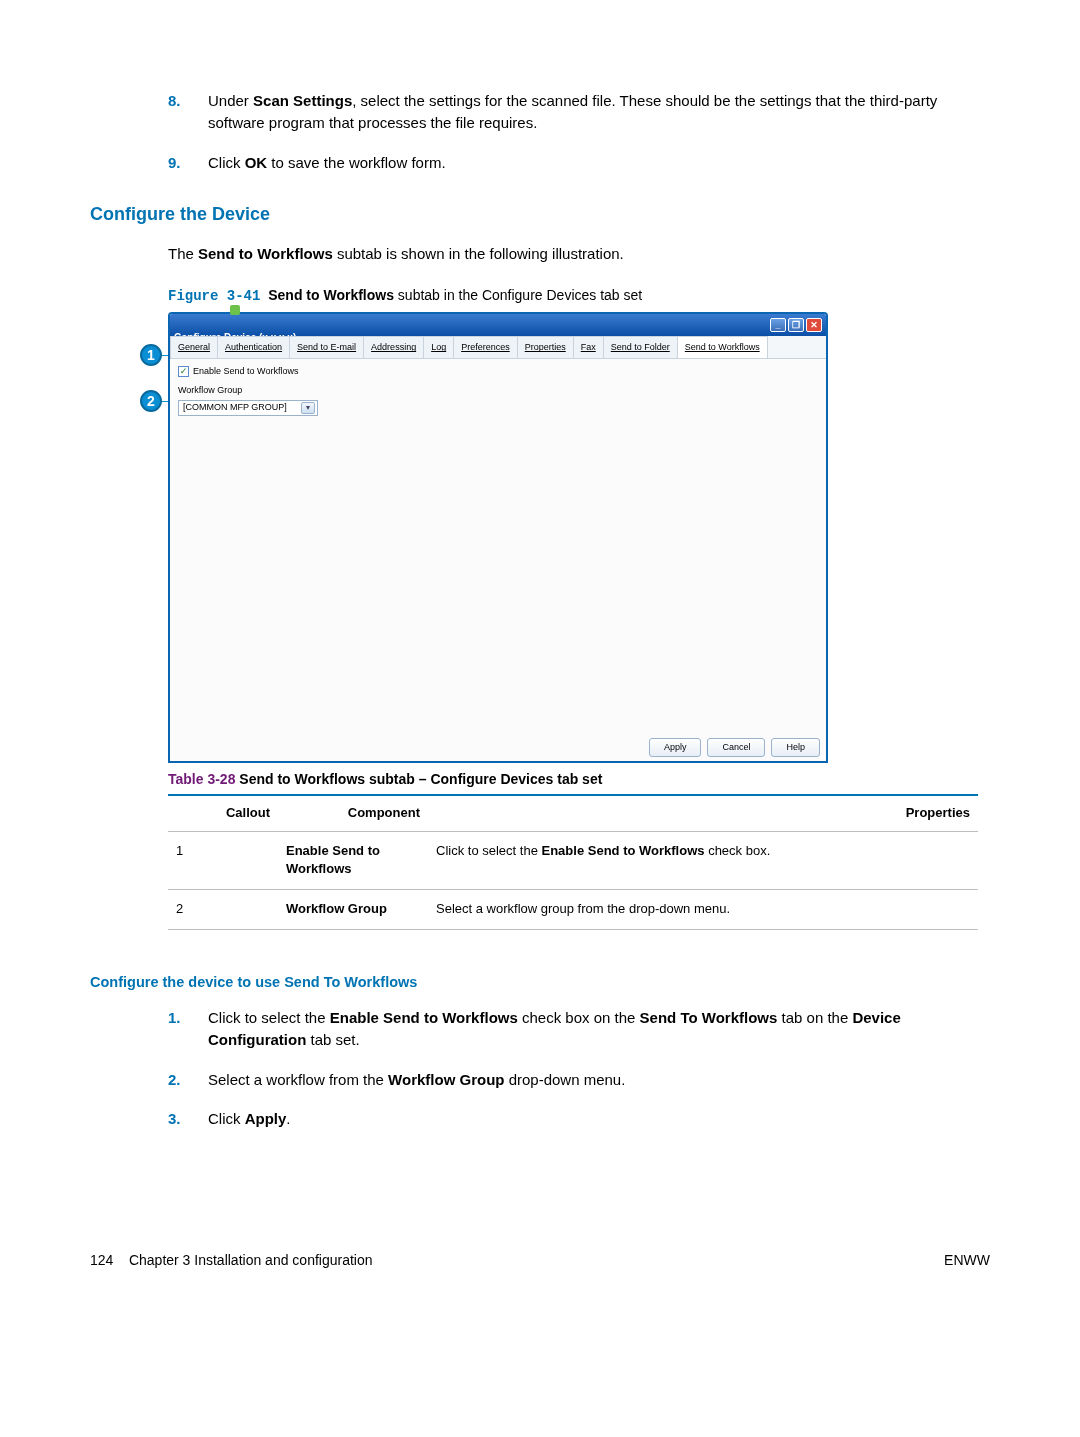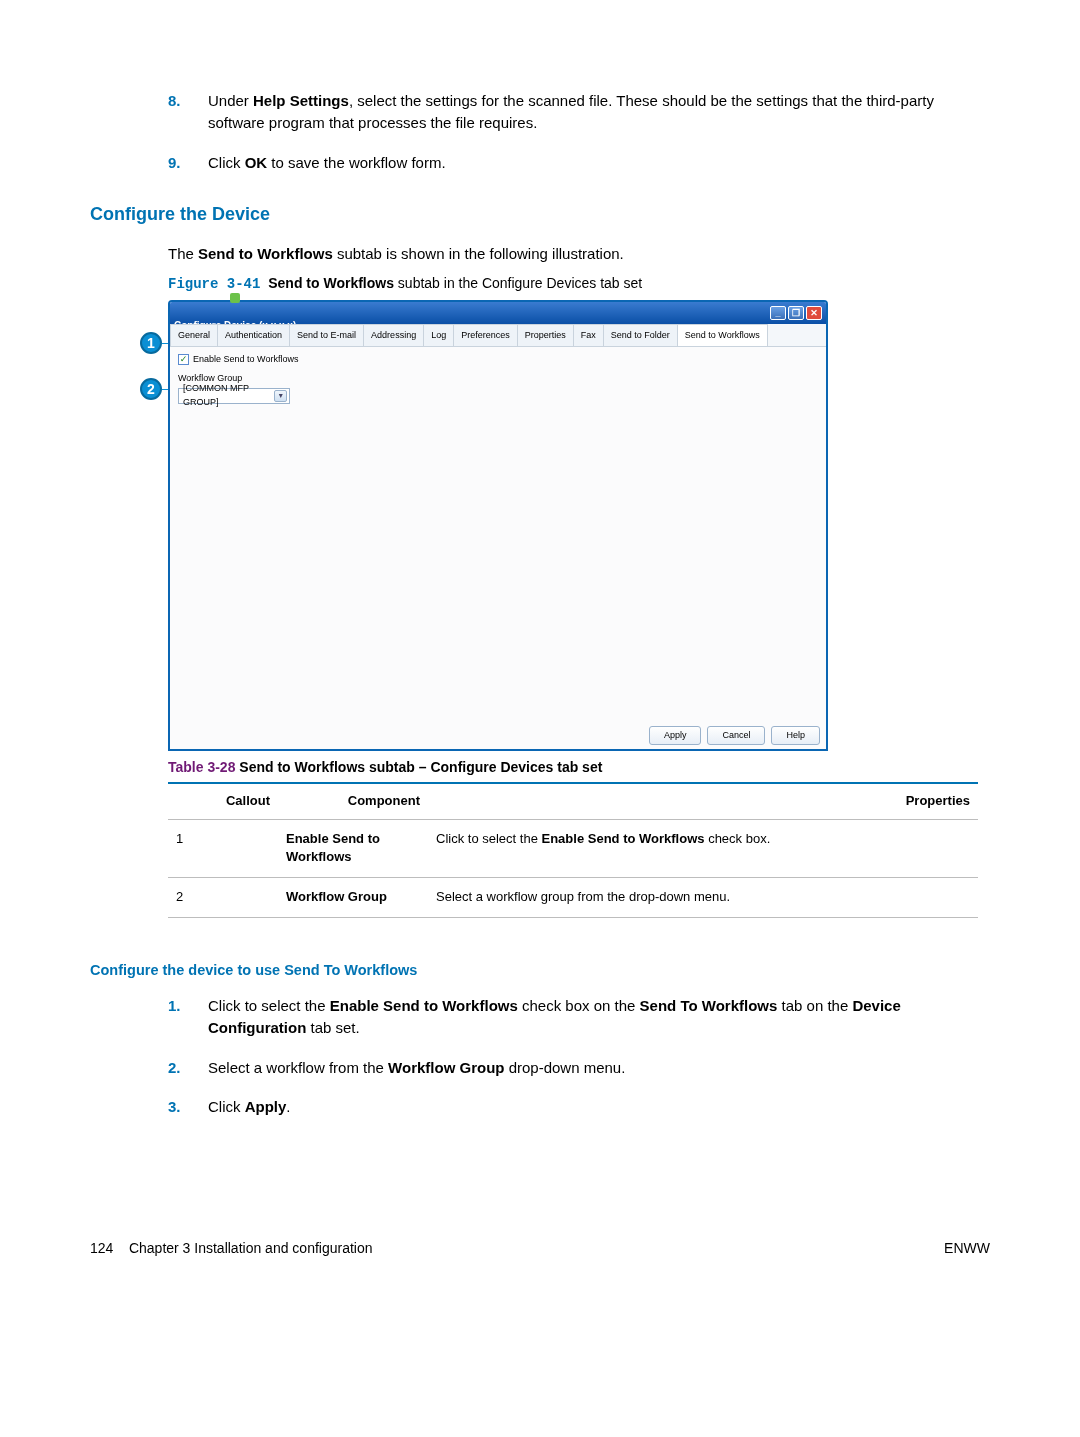--- a/index.html
+++ b/index.html
@@ -26,21 +26,21 @@
     margin: 28px 0 16px 0;
   }
   .h4 {
     color: #0073b3;
     font-weight: bold;
     font-size: 14.5px;
     margin: 42px 0 14px 0;
   }
 
   .body-indent { margin-left: 78px; }
-  .para { margin-bottom: 8px; }
+  .para { margin-bottom: 20px; }
 
   .fig-caption { font-size: 14px; margin-bottom: 6px; margin-left: 78px; }
   .fig-caption .lead { color: #0073b3; font-weight: bold; font-family: Liberation Mono, monospace; }
   .fig-caption .bold { font-weight: bold; }
 
   
   .shot-wrap { margin-left: 78px; margin-bottom: 6px; position: relative; }
   .shot {
     width: 660px; border: 2px solid #0a66b3; border-radius: 4px 4px 0 0;
     background: #fff; position: relative;
@@ -62,35 +62,35 @@
   .winbtn.close { background:#e04b3c; border-color:#fff; }
   .winbtn.max { background: linear-gradient(#6aa0e4,#3a6fb8); }
   .winbtn.min { background: linear-gradient(#6aa0e4,#3a6fb8); }
 
   .tabs {
     display: flex; font-size: 9px; border-bottom: 1px solid #c9d3dd;
     background: #f4f7fa;
   }
   .tab {
     padding: 4px 7px; border: 1px solid #c9d3dd; border-bottom: none;
-    border-right: none; background: #eef3f8; white-space: nowrap;
+    border-right: none; background: #eef3f8; white-space: nowrap; text-decoration: underline;
   }
   .tab:last-child { border-right: 1px solid #c9d3dd; }
   .tab.active { background:#fff; font-weight: normal; }
 
   .shot-body { padding: 6px 8px; height: 402px; position: relative; background:#fbfbfc; font-size: 9px; }
   .chk-row { display: flex; align-items: center; gap: 4px; margin-bottom: 6px; }
   .chk {
     width: 11px; height: 11px; border: 1px solid #5a8bd0; display:inline-flex;
     align-items:center; justify-content:center; font-size:9px; color:#1a7f1a;
     background:#fff;
   }
   .wg-label { margin-bottom: 2px; }
   .dd {
-    width: 112px; height: 16px; border: 1px solid #9ab2cc;
+    width: 140px; height: 16px; border: 1px solid #9ab2cc;
     display: flex; align-items: center; justify-content: space-between;
     padding: 0 2px 0 4px; background:#fff;
   }
   .dd .ddbtn {
     width: 14px; height: 12px; border: 1px solid #9ab2cc; border-radius: 2px;
     background: linear-gradient(#f0f6fc,#cfe0f2);
     display:flex; align-items:center; justify-content:center; font-size:8px; color:#446;
   }
 
   .shot-footer {
@@ -134,21 +134,21 @@
     margin-top: 120px; font-size: 14px; gap: 48px;
   }
 </style>
 </head>
 <body>
 
 <ol class="steps">
   <li>
     <span class="num">8.</span>
     <span class="txt">
-      <span>Under </span><b>Help Settings</b><span>, select the settings for the scanned file. These should be the settings that the third-party software program that processes the file requires.</span>
+      <span>Under </span><b>Scan Settings</b><span>, select the settings for the scanned file. These should be the settings that the third-party software program that processes the file requires.</span>
     </span>
   </li>
   <li>
     <span class="num">9.</span>
     <span class="txt">
       <span>Click </span><b>OK</b><span> to save the workflow form.</span>
     </span>
   </li>
 </ol>
 

